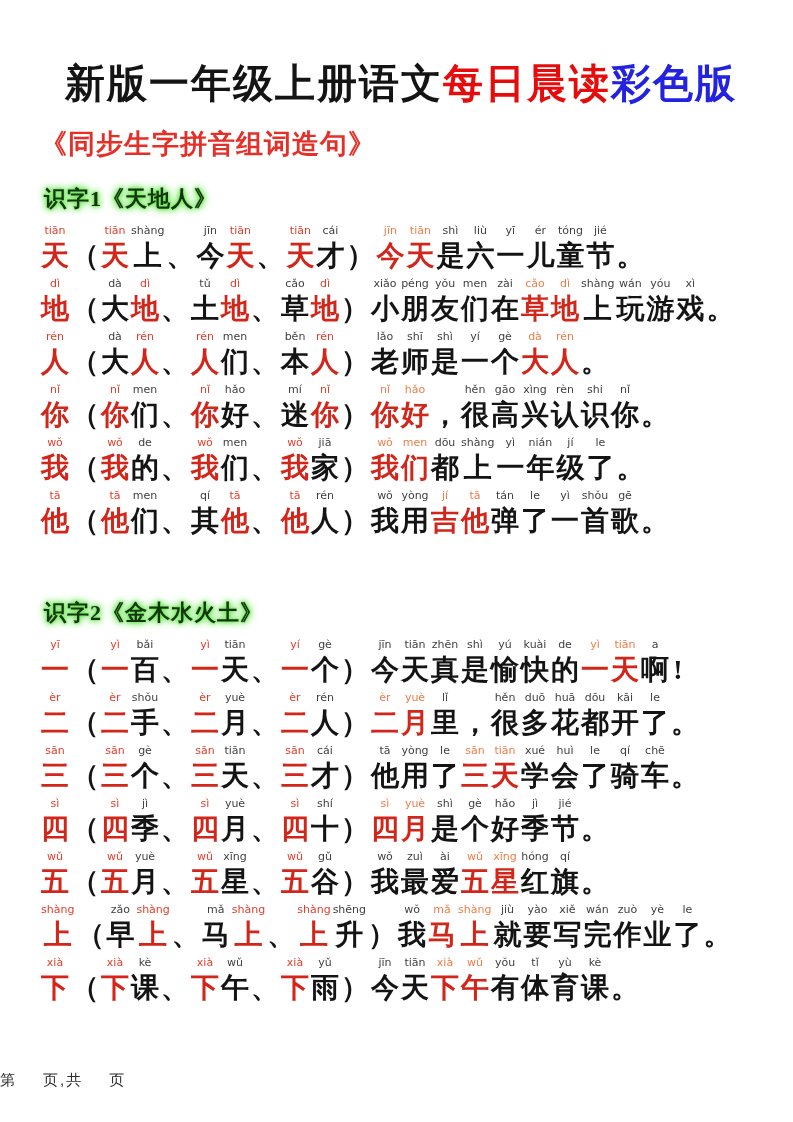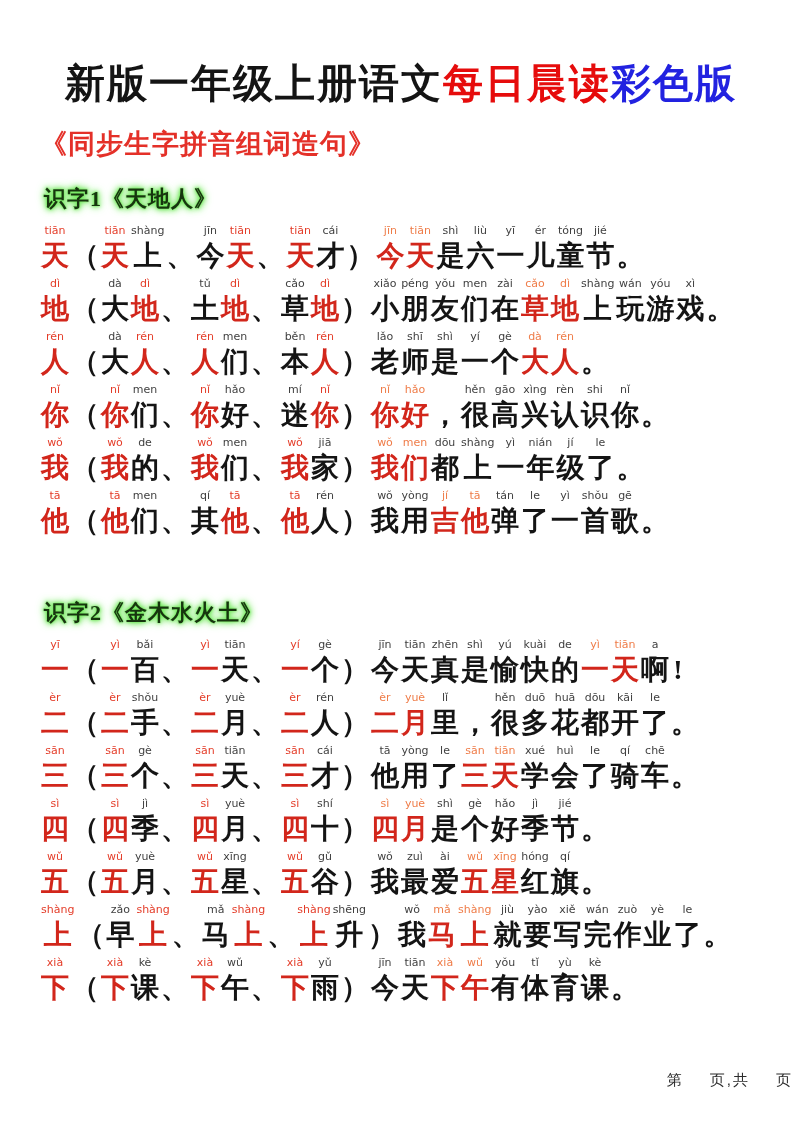--- a/index.html
+++ b/index.html
@@ -48,21 +48,21 @@
     letter-spacing:0;white-space:nowrap;padding:0 1px;
   }
   .tok .c{display:block;font-size:28px;line-height:33px;font-weight:600;padding:0 1px;}
   .tok-r .c,.tok-s .c{color:var(--red_char);}
   .tok-b .c,.tok-p .c{color:var(--ink);}
   .tok-r .p{color:var(--red_pinyin);}
   .tok-s .p{color:var(--orange_pinyin);}
   .tok-b .p{color:var(--pinyin_ink);}
   .tok-p{min-width:16px;}
   .footer{
-    position:absolute;left:0;bottom:32px;width:100%;text-align:right;
+    position:absolute;left:0;bottom:32px;width:100%;text-align:left;
     font-size:15px;color:#2c2c2c;letter-spacing:2px;
     font-family:"Liberation Sans","DejaVu Sans",sans-serif;
   }
   .footer .gap{display:inline-block;width:26px;}
 </style>
 </head>
 <body>
 
 <div class="page">
 

